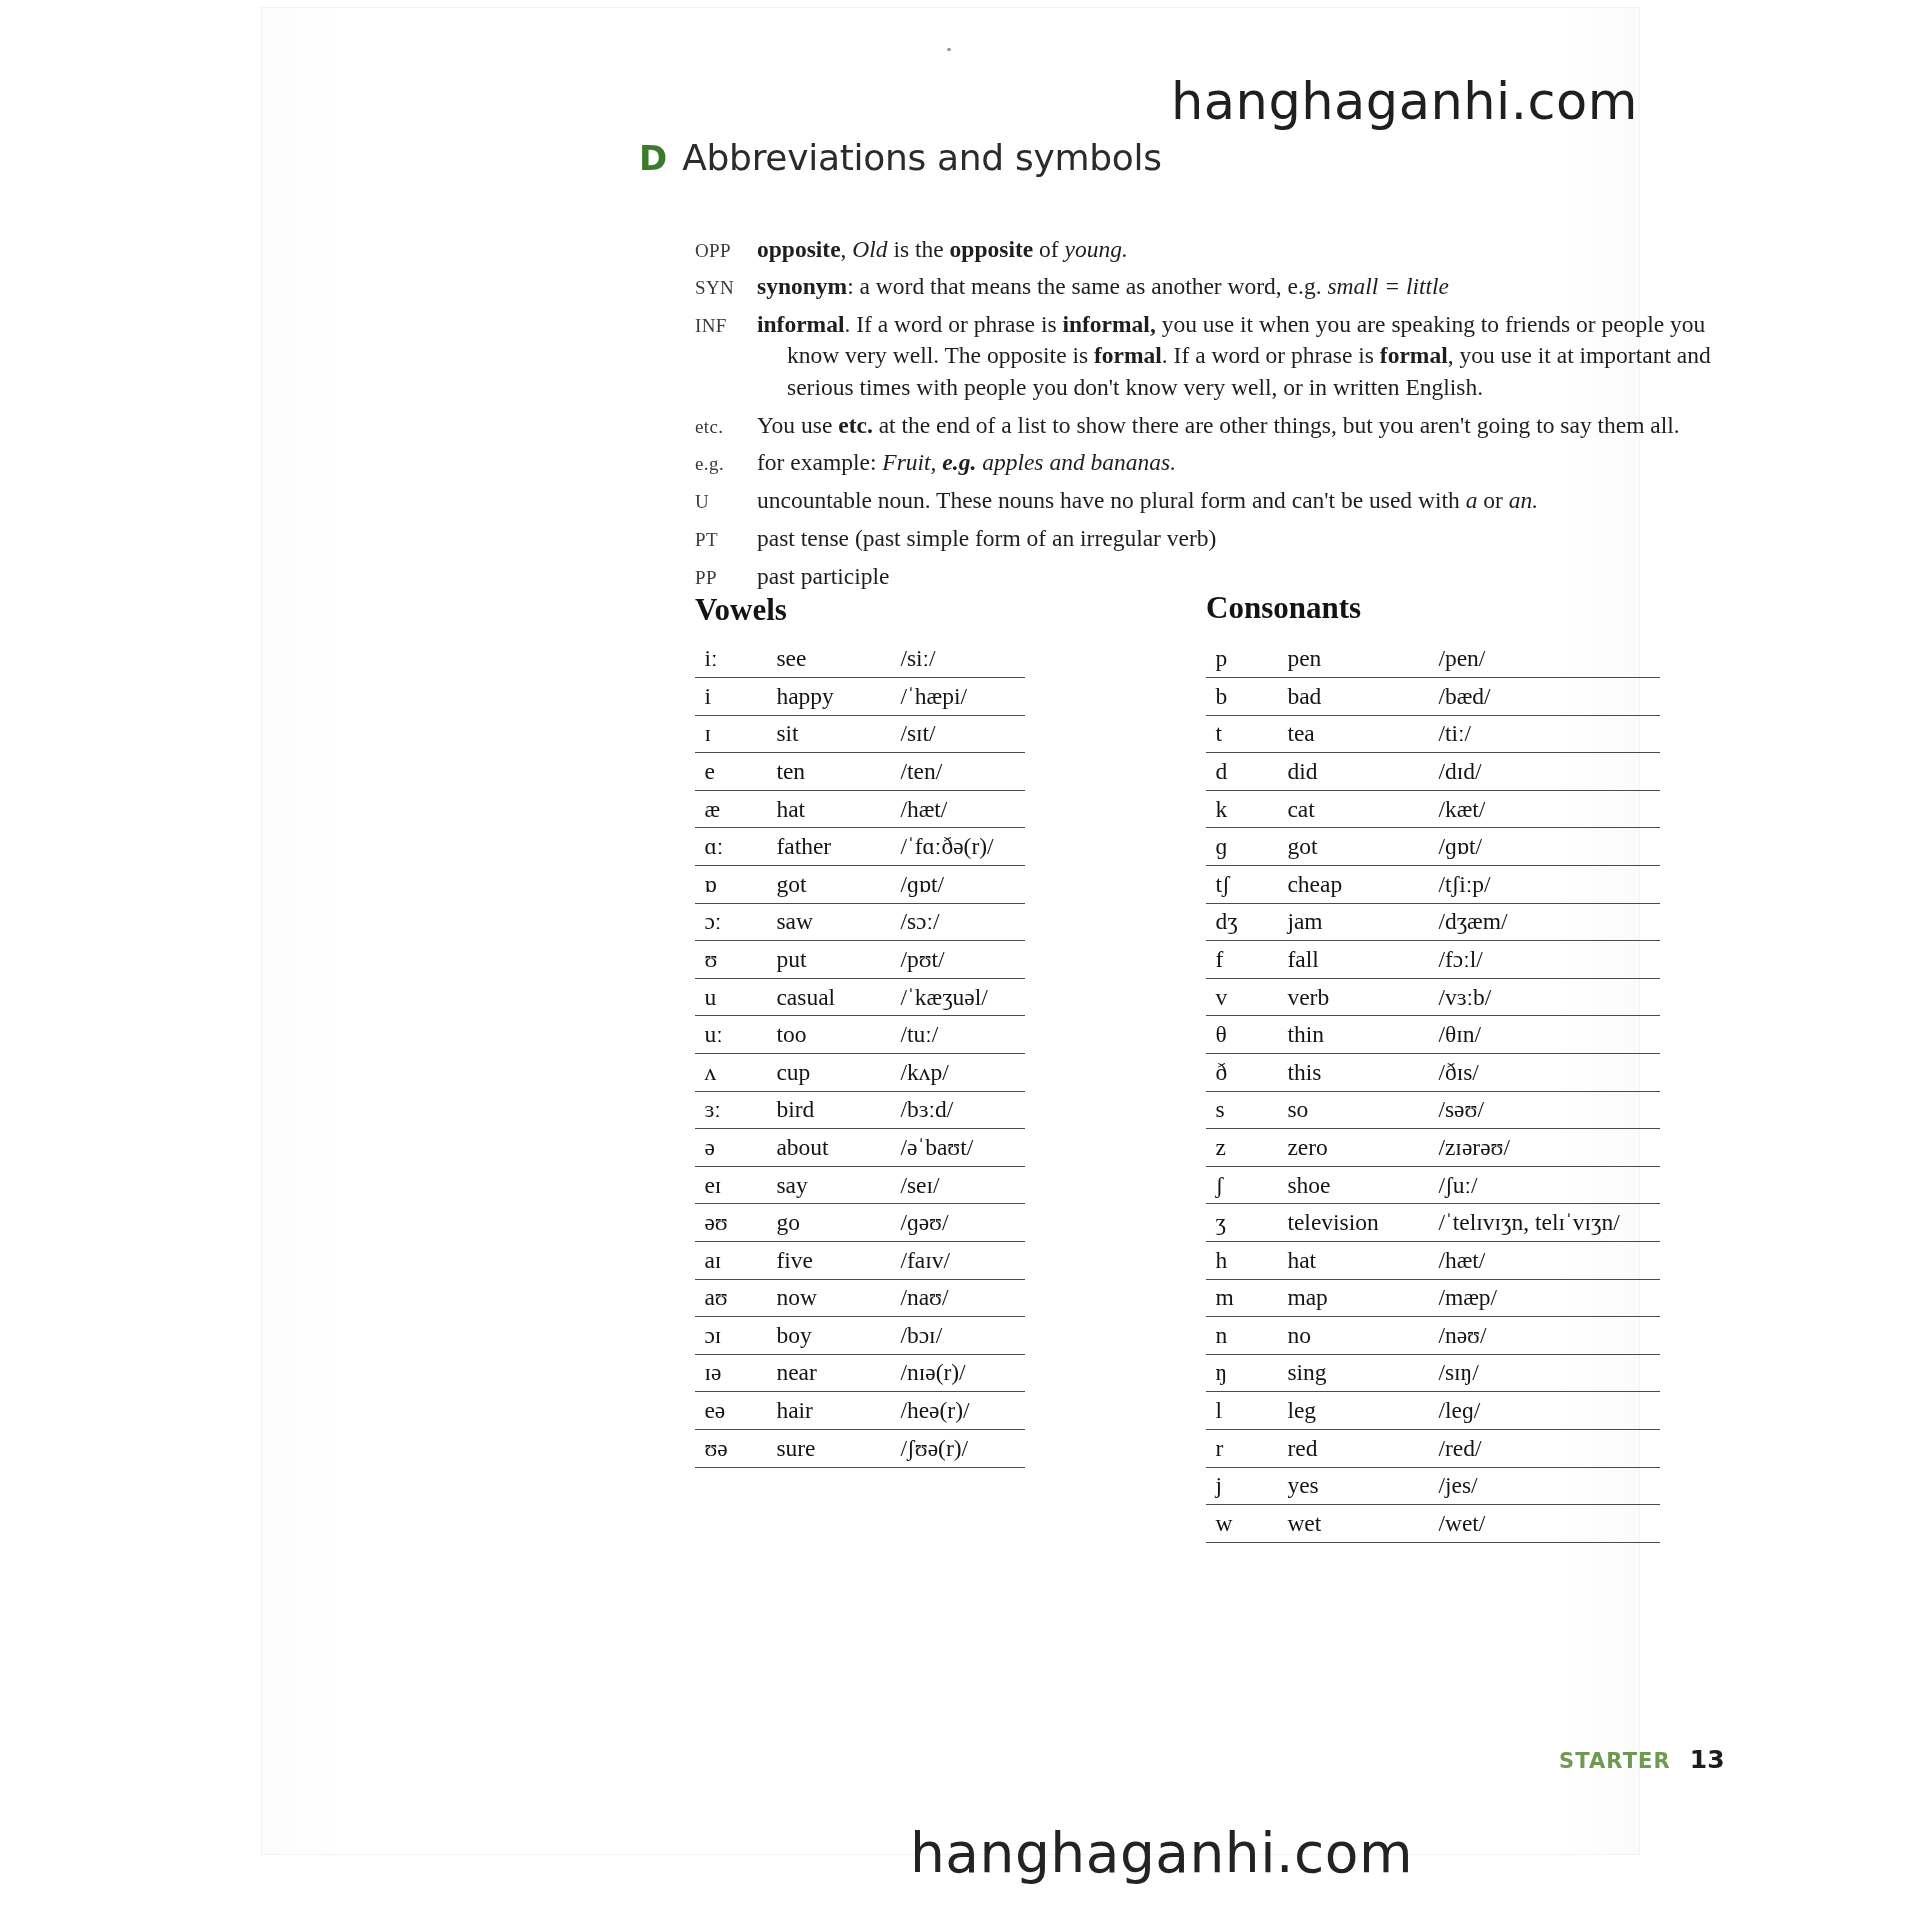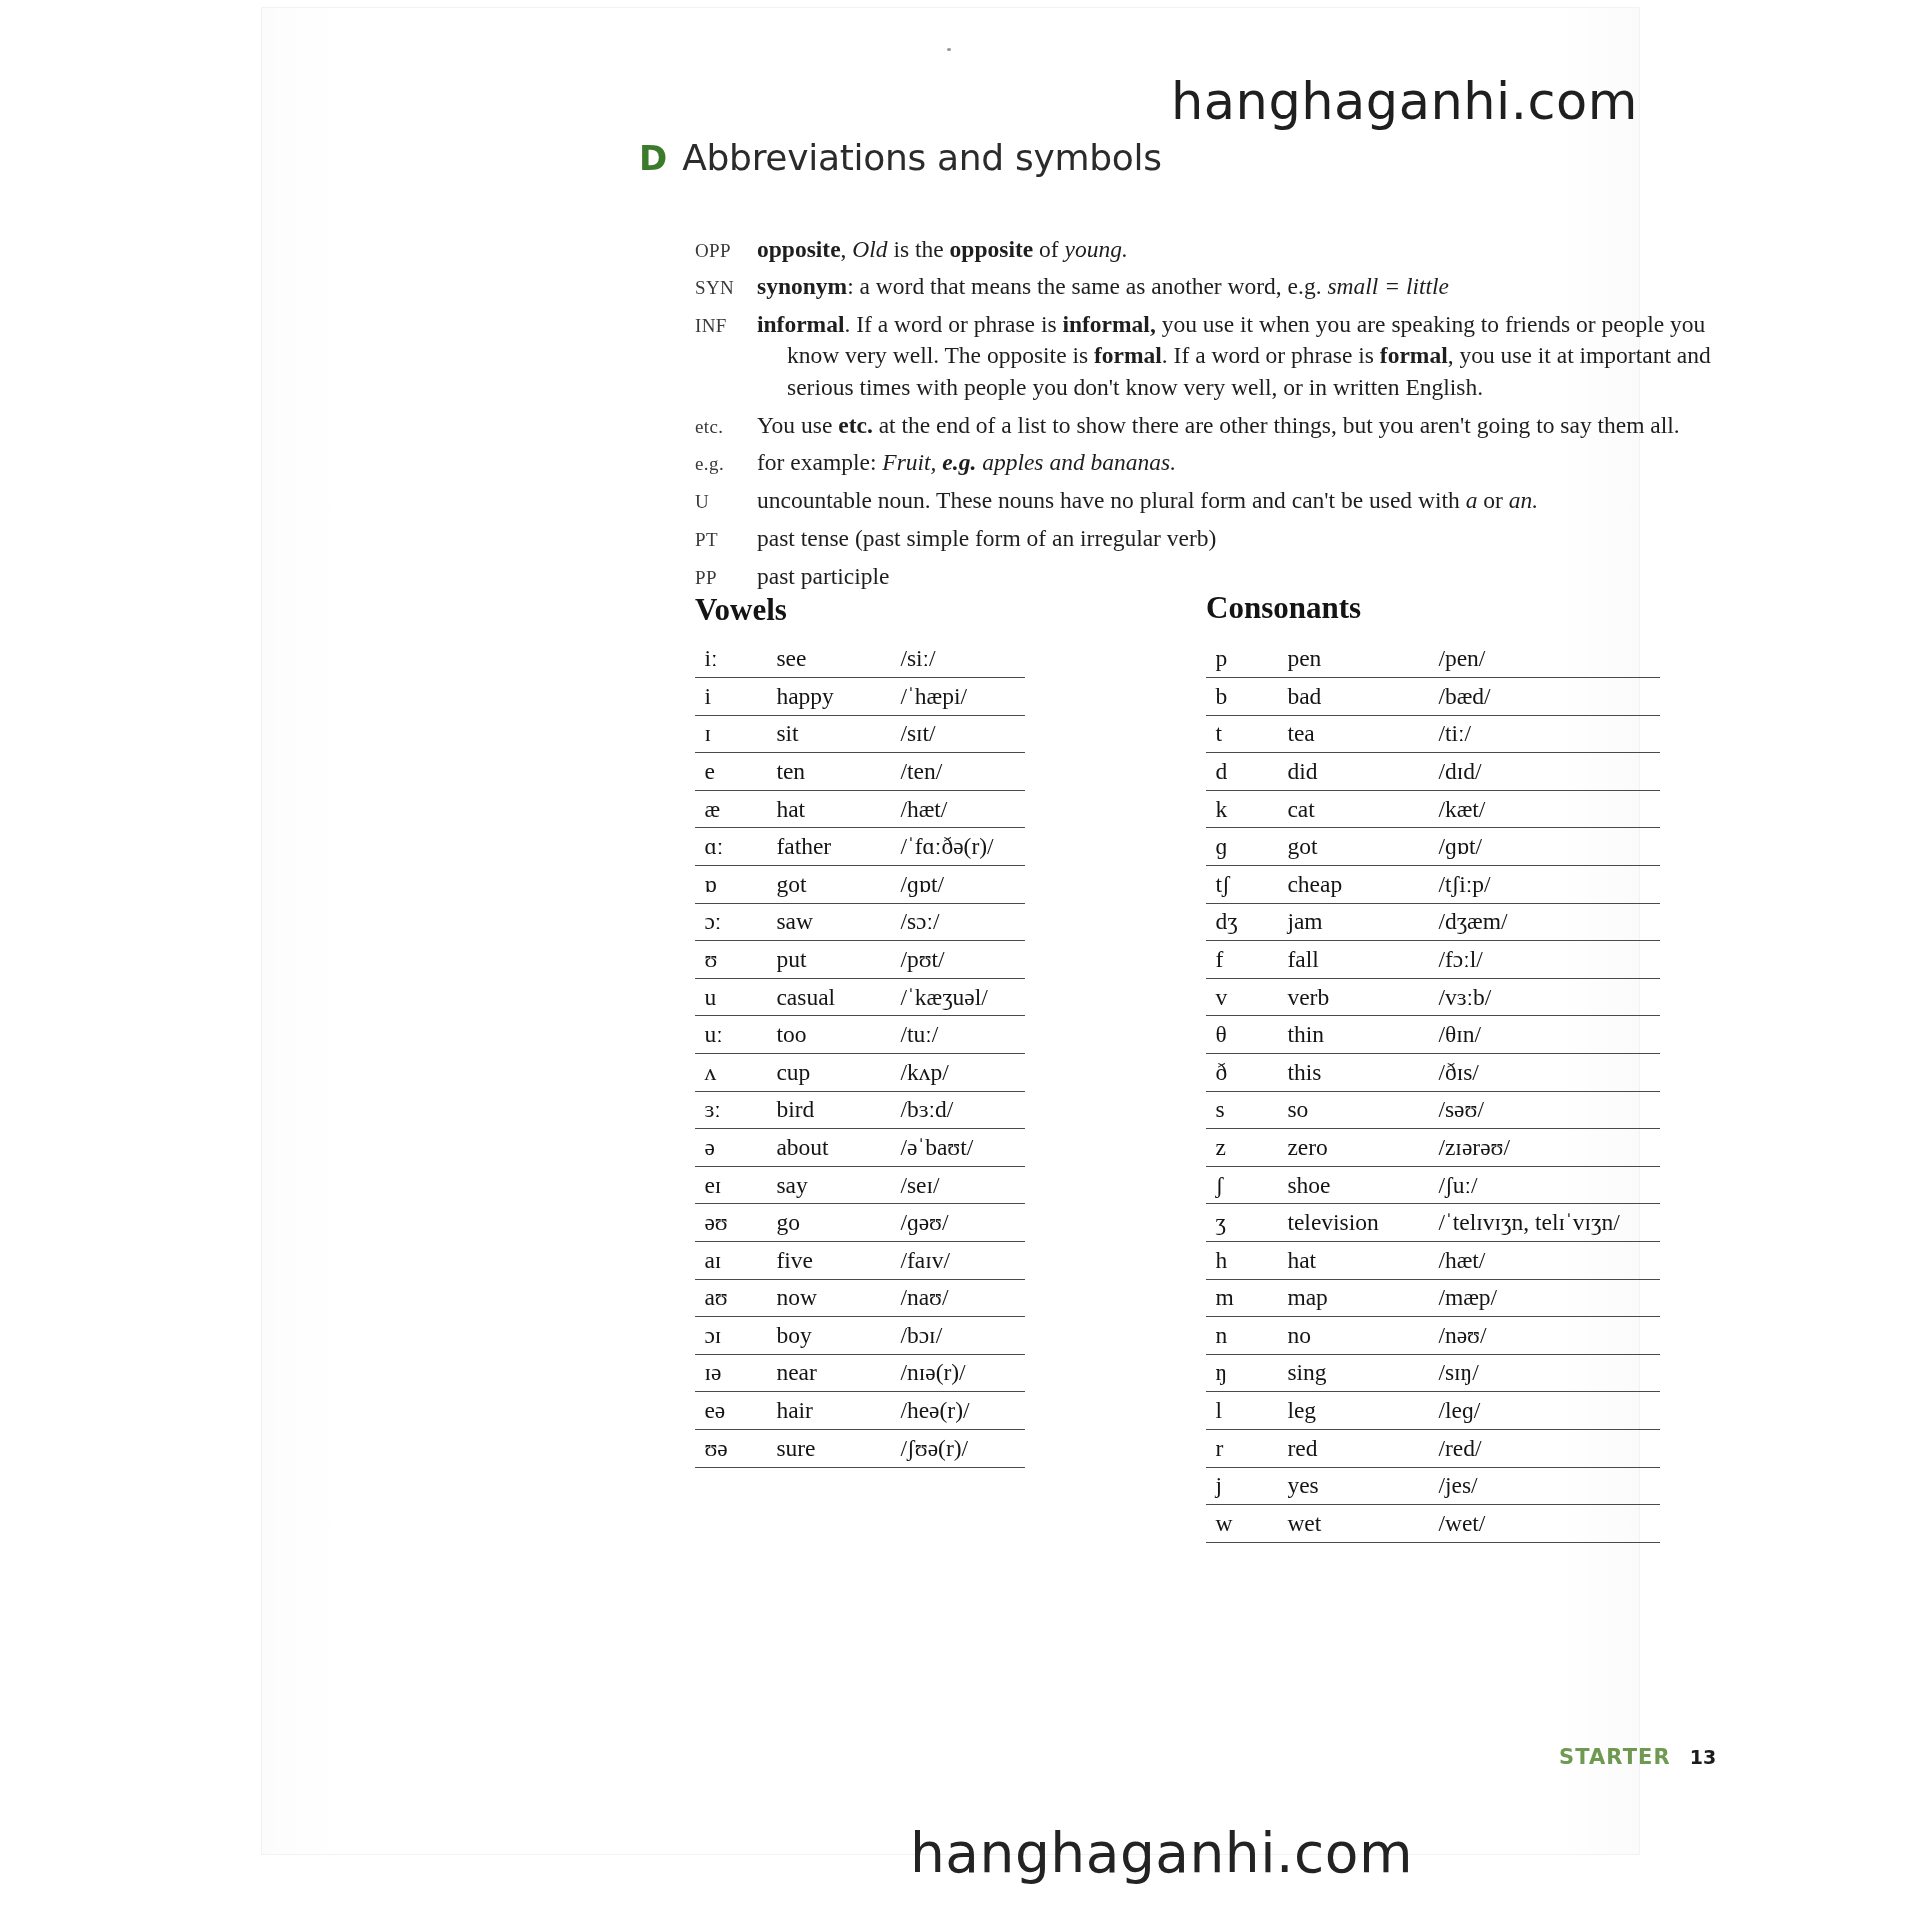--- a/index.html
+++ b/index.html
@@ -158,21 +158,21 @@
     gap: 19px;
     font-family: "DejaVu Sans", sans-serif;
   }
   .footer-label {
     font-size: 21px;
     color: #6f9a52;
     letter-spacing: 1.1px;
     font-weight: bold;
   }
   .footer-page {
-    font-size: 19px;
+    font-size: 25px;
     color: #1c1c1c;
     font-weight: bold;
     text-align: right;
   }
   .speck {
     position: absolute;
     left: 685px;
     top: 40px;
     width: 3.8px;
     height: 3.8px;

